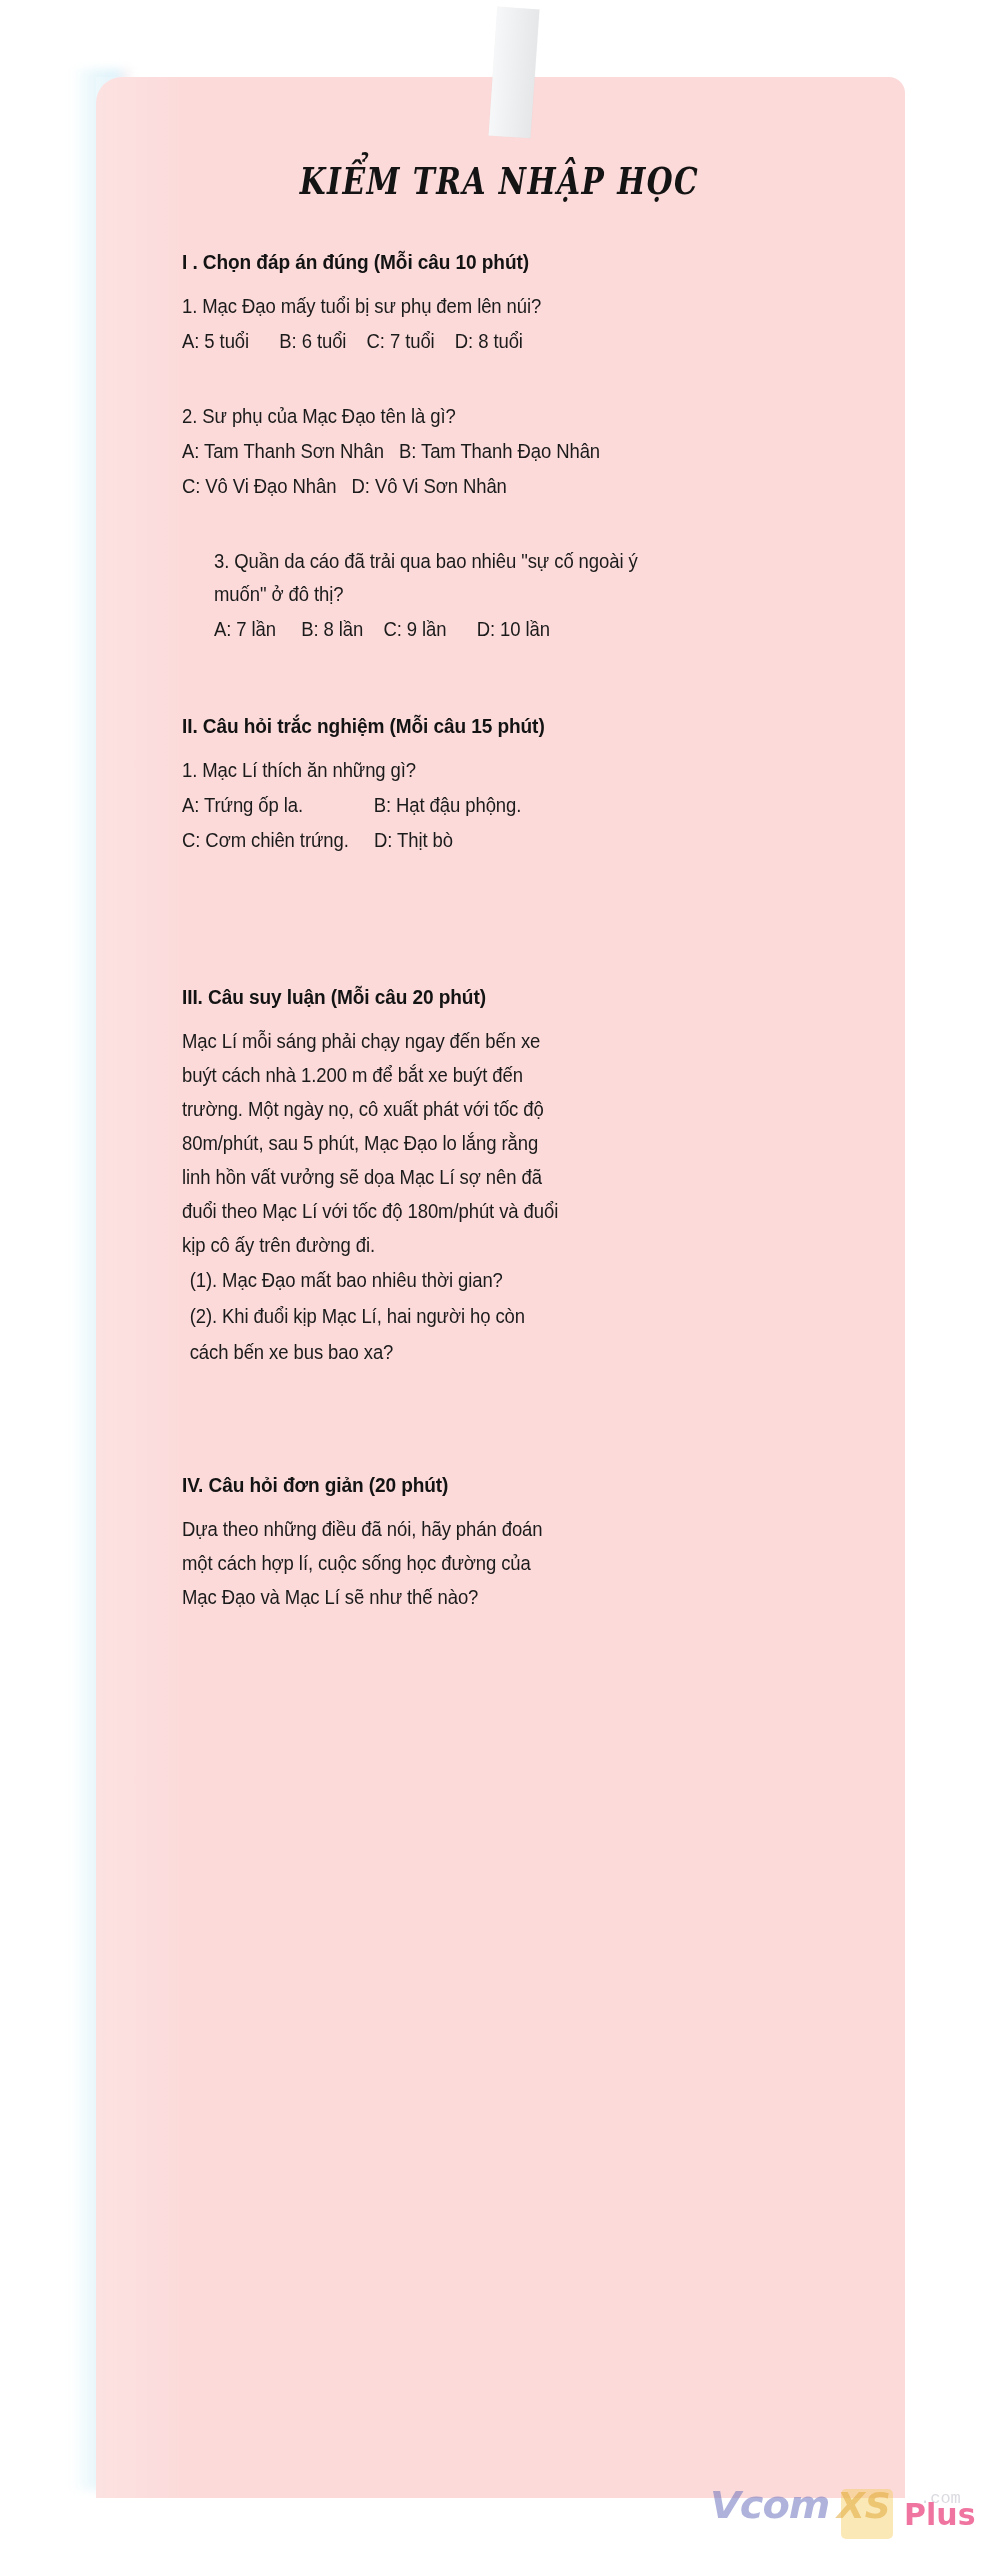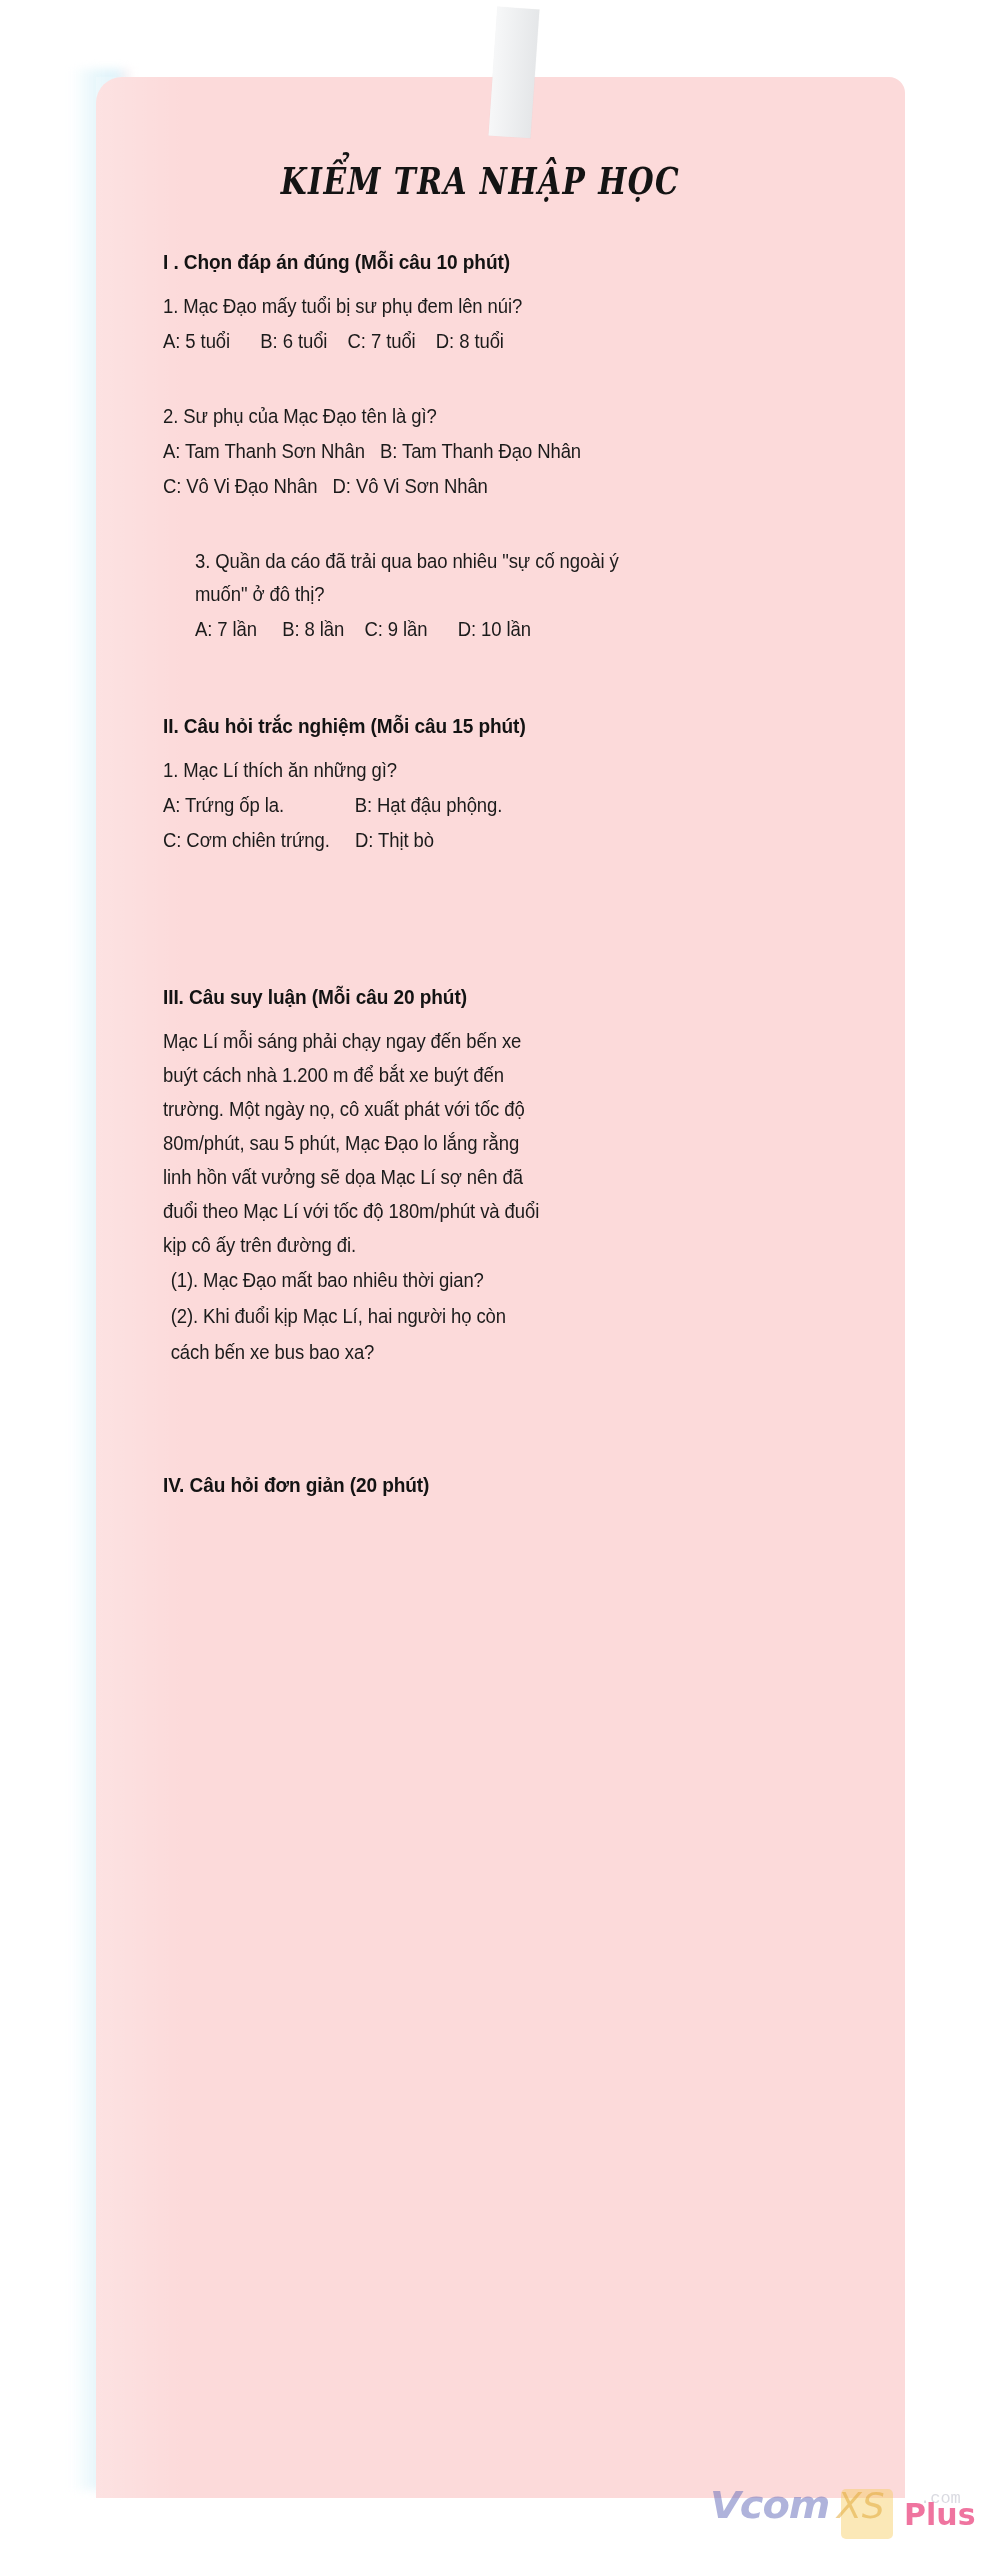--- a/index.html
+++ b/index.html
@@ -65,21 +65,21 @@
   .tape::after {
     content: "";
     position: absolute;
     inset: 0;
     background: linear-gradient(to right, rgba(255,255,255,0.55), rgba(0,0,0,0.03));
   }
 
   
   .content {
     position: absolute;
-    left: 163px;
+    left: 182px;
     top: 159px;
     width: 635px;
   }
 
   .doc-title {
     text-align: center;
     font-family: "DejaVu Serif", serif;
     font-weight: bold;
     font-style: italic;
     font-size: 31px;
@@ -150,21 +150,21 @@
     letter-spacing: -1px;
     color: rgba(110, 116, 190, 0.55);
     transform: scaleX(1.05);
     transform-origin: left center;
   }
   .wm-xs {
     position: absolute;
     left: 127px;
     top: 12px;
     font-family: "DejaVu Sans", sans-serif;
-    font-weight: normal;
+    font-weight: bold;
     font-style: italic;
     font-size: 36px;
     color: rgba(226, 170, 60, 0.55);
   }
   .wm-xs-box {
     position: absolute;
     left: 131px;
     top: 16px;
     width: 52px;
     height: 50px;
@@ -266,20 +266,25 @@
         <div class="sub-line">(2). Khi đuổi kịp Mạc Lí, hai người họ còn</div>
         <div class="sub-line">cách bến xe bus bao xa?</div>
       </div>
     </div>
 
     <div class="gap-xl"></div>
     <div class="gap-md"></div>
 
     <div class="section">
       <div class="section-heading">IV. Câu hỏi đơn giản (20 phút)</div>
+      <div>
+        <div class="para-line">Dựa theo những điều đã nói, hãy phán đoán</div>
+        <div class="para-line">một cách hợp lí, cuộc sống học đường của</div>
+        <div class="para-line">Mạc Đạo và Mạc Lí sẽ như thế nào?</div>
+      </div>
     </div>
 
   </div>
 
   <div class="watermark">
     <div class="wm-vcom">Vcom</div>
     <div class="wm-xs-box"></div>
     <div class="wm-xs">XS</div>
     <div class="wm-com">.com</div>
     <div class="wm-plus">Plus</div>

